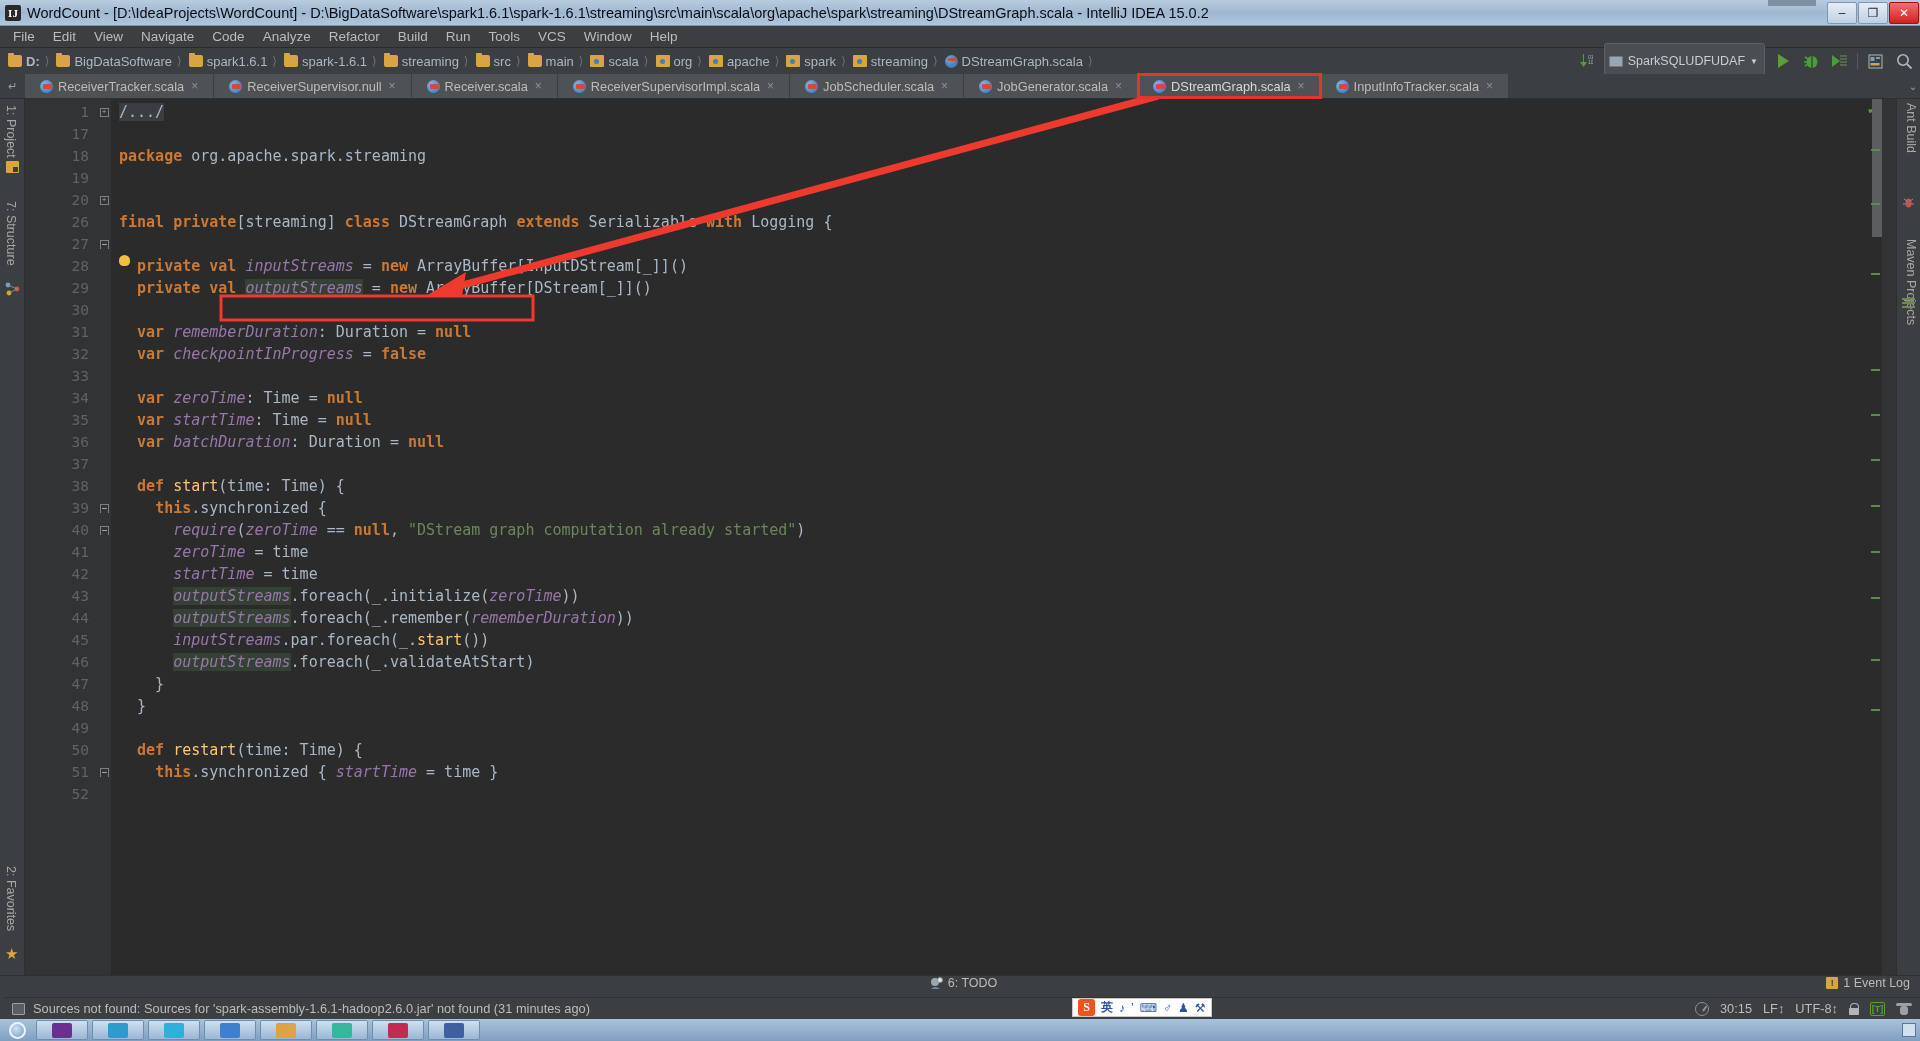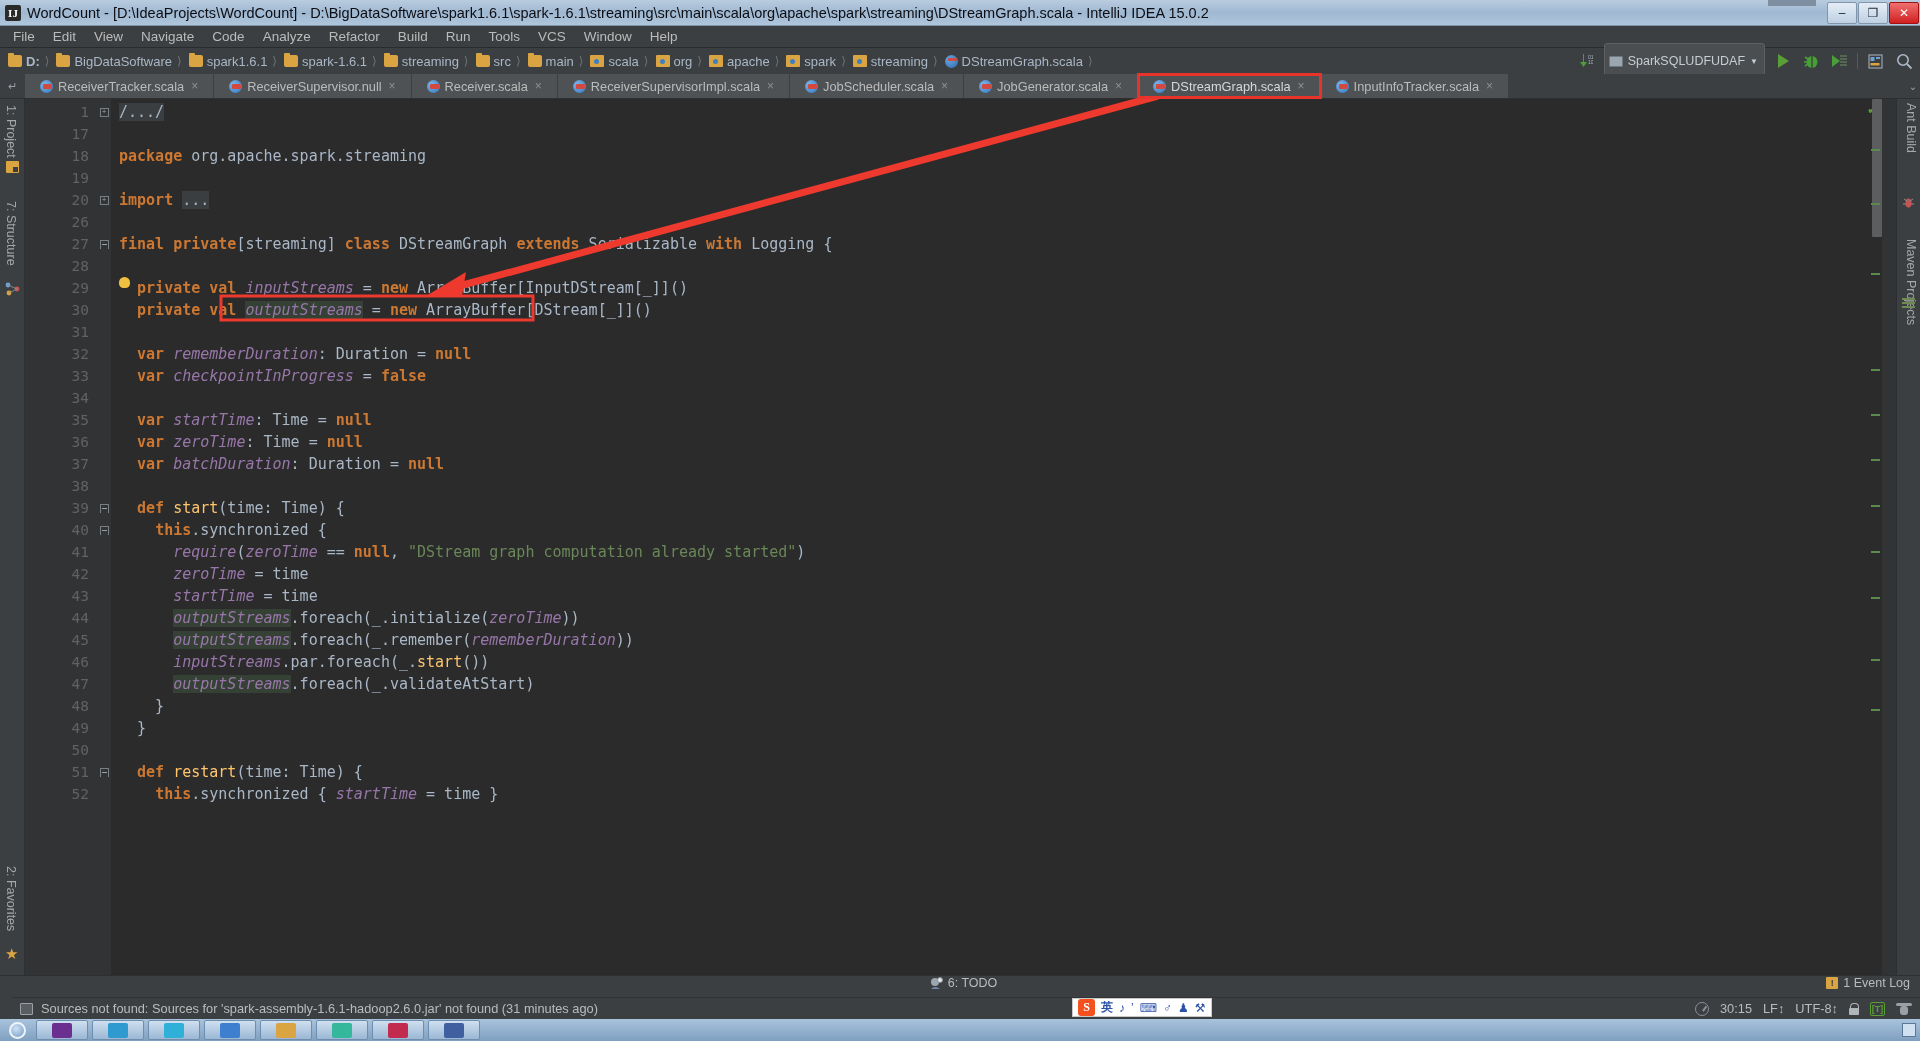--- a/index.html
+++ b/index.html
@@ -195,21 +195,21 @@
     padding-left: 6px; gap: 18px; border-top: 1px solid #2e2f30; flex-direction: column;
   }
   .bb-item { display:flex; align-items:center; gap:5px; font-size:12.5px; color:#bbbbbb; }
   .bb-item .ic { width:14px;height:13px; flex:none; }
   .term-ic { background:#2b2b2b; border:1px solid #8a9096; border-radius:1px; color:#d6d6d6; font-size:8px; display:flex;align-items:center;justify-content:center;}
   .bb-right { position:absolute; right:10px; display:flex; align-items:center; gap:5px; font-size:12.5px; color:#bbbbbb;}
   .evt-ic { width:12px;height:12px;background:#d9a441;border-radius:1px;color:#3c3f41;font-size:9px;font-weight:bold;display:flex;align-items:center;justify-content:center;}
 
   
   .statusbar {
-    position: absolute; left:12px; right:0; bottom: 22px; height: 22px;
+    position: absolute; left:4px; right:0; bottom: 22px; height: 22px;
     background: #3c3f41; display:flex; align-items:center; padding-left:8px;
     gap:8px; border-top: 1px solid #313335;
   }
   .statusbar .msg { font-size: 12.8px; color: #bbbbbb; white-space: nowrap; }
   .status-monitor { width:13px;height:12px;border:1px solid #9aa0a6;border-radius:1px;background:#5a5e60;}
   .status-right { position:absolute; right:8px; display:flex; align-items:center; gap:11px; }
   .sr-txt { font-size:12.8px; color:#bbbbbb; white-space:nowrap; }
   .gauge { width:14px;height:14px;border:1.5px solid #8b9096;border-radius:50%;position:relative;}
   .gauge:after{content:'';position:absolute;left:6px;top:2px;width:1.5px;height:6px;background:#8b9096;transform:rotate(35deg);transform-origin:bottom;}
   .lock-ic{width:10px;height:12px;position:relative;}
@@ -547,32 +547,31 @@
         <span class="fminus"></span>
       </div>
       <div class="fk"></div>
     </div>
   <div class="code-area">
     <div id="codelines">
         <div class="cl-row"><span class="foldtxt">/.../</span></div>
         <div class="cl-row"></div>
         <div class="cl-row"><span class="kw">package</span> org.apache.spark.streaming</div>
         <div class="cl-row"></div>
-        <div class="cl-row"><span class="kw">import</span> <span class="foldtxt">...</span></div>
         <div class="cl-row"></div>
         <div class="cl-row"><span class="kw">final</span> <span class="kw">private</span>[streaming] <span class="kw">class</span> DStreamGraph <span class="kw">extends</span> Serializable <span class="kw">with</span> Logging {</div>
         <div class="cl-row"></div>
         <div class="cl-row" style="position: relative;">  <span class="kw">private</span> <span class="kw">val</span> <span class="fld">inputStreams</span> = <span class="kw">new</span> ArrayBuffer[InputDStream[_]]()<span style="position: absolute; left: 8px; width: 11px; height: 11px; background: rgb(240, 192, 64); border-radius: 50% 50% 40% 40%; display: inline-block;"></span></div>
         <div class="cl-row">  <span class="kw">private</span> <span class="kw">val</span> <span class="fld hl">outputStreams</span> = <span class="kw">new</span> ArrayBuffer[DStream[_]]()</div>
         <div class="cl-row"></div>
         <div class="cl-row">  <span class="kw">var</span> <span class="fld">rememberDuration</span>: Duration = <span class="kw">null</span></div>
         <div class="cl-row">  <span class="kw">var</span> <span class="fld">checkpointInProgress</span> = <span class="kw">false</span></div>
         <div class="cl-row"></div>
+        <div class="cl-row">  <span class="kw">var</span> <span class="fld">zeroTime</span>: Time = <span class="kw">null</span></div>
         <div class="cl-row">  <span class="kw">var</span> <span class="fld">startTime</span>: Time = <span class="kw">null</span></div>
-        <div class="cl-row">  <span class="kw">var</span> <span class="fld">zeroTime</span>: Time = <span class="kw">null</span></div>
         <div class="cl-row">  <span class="kw">var</span> <span class="fld">batchDuration</span>: Duration = <span class="kw">null</span></div>
         <div class="cl-row"></div>
         <div class="cl-row">  <span class="kw">def</span> <span class="mth">start</span>(time: Time) {</div>
         <div class="cl-row">    <span class="kw">this</span>.synchronized {</div>
         <div class="cl-row">      <span class="fld">require</span>(<span class="fld">zeroTime</span> == <span class="kw">null</span>, <span class="str">"DStream graph computation already started"</span>)</div>
         <div class="cl-row">      <span class="fld">zeroTime</span> = time</div>
         <div class="cl-row">      <span class="fld">startTime</span> = time</div>
         <div class="cl-row">      <span class="fld hl">outputStreams</span>.foreach(_.initialize(<span class="fld">zeroTime</span>))</div>
         <div class="cl-row">      <span class="fld hl">outputStreams</span>.foreach(_.remember(<span class="fld">rememberDuration</span>))</div>
         <div class="cl-row">      <span class="fld">inputStreams</span>.par.foreach(_.<span class="mth">start</span>())</div>

